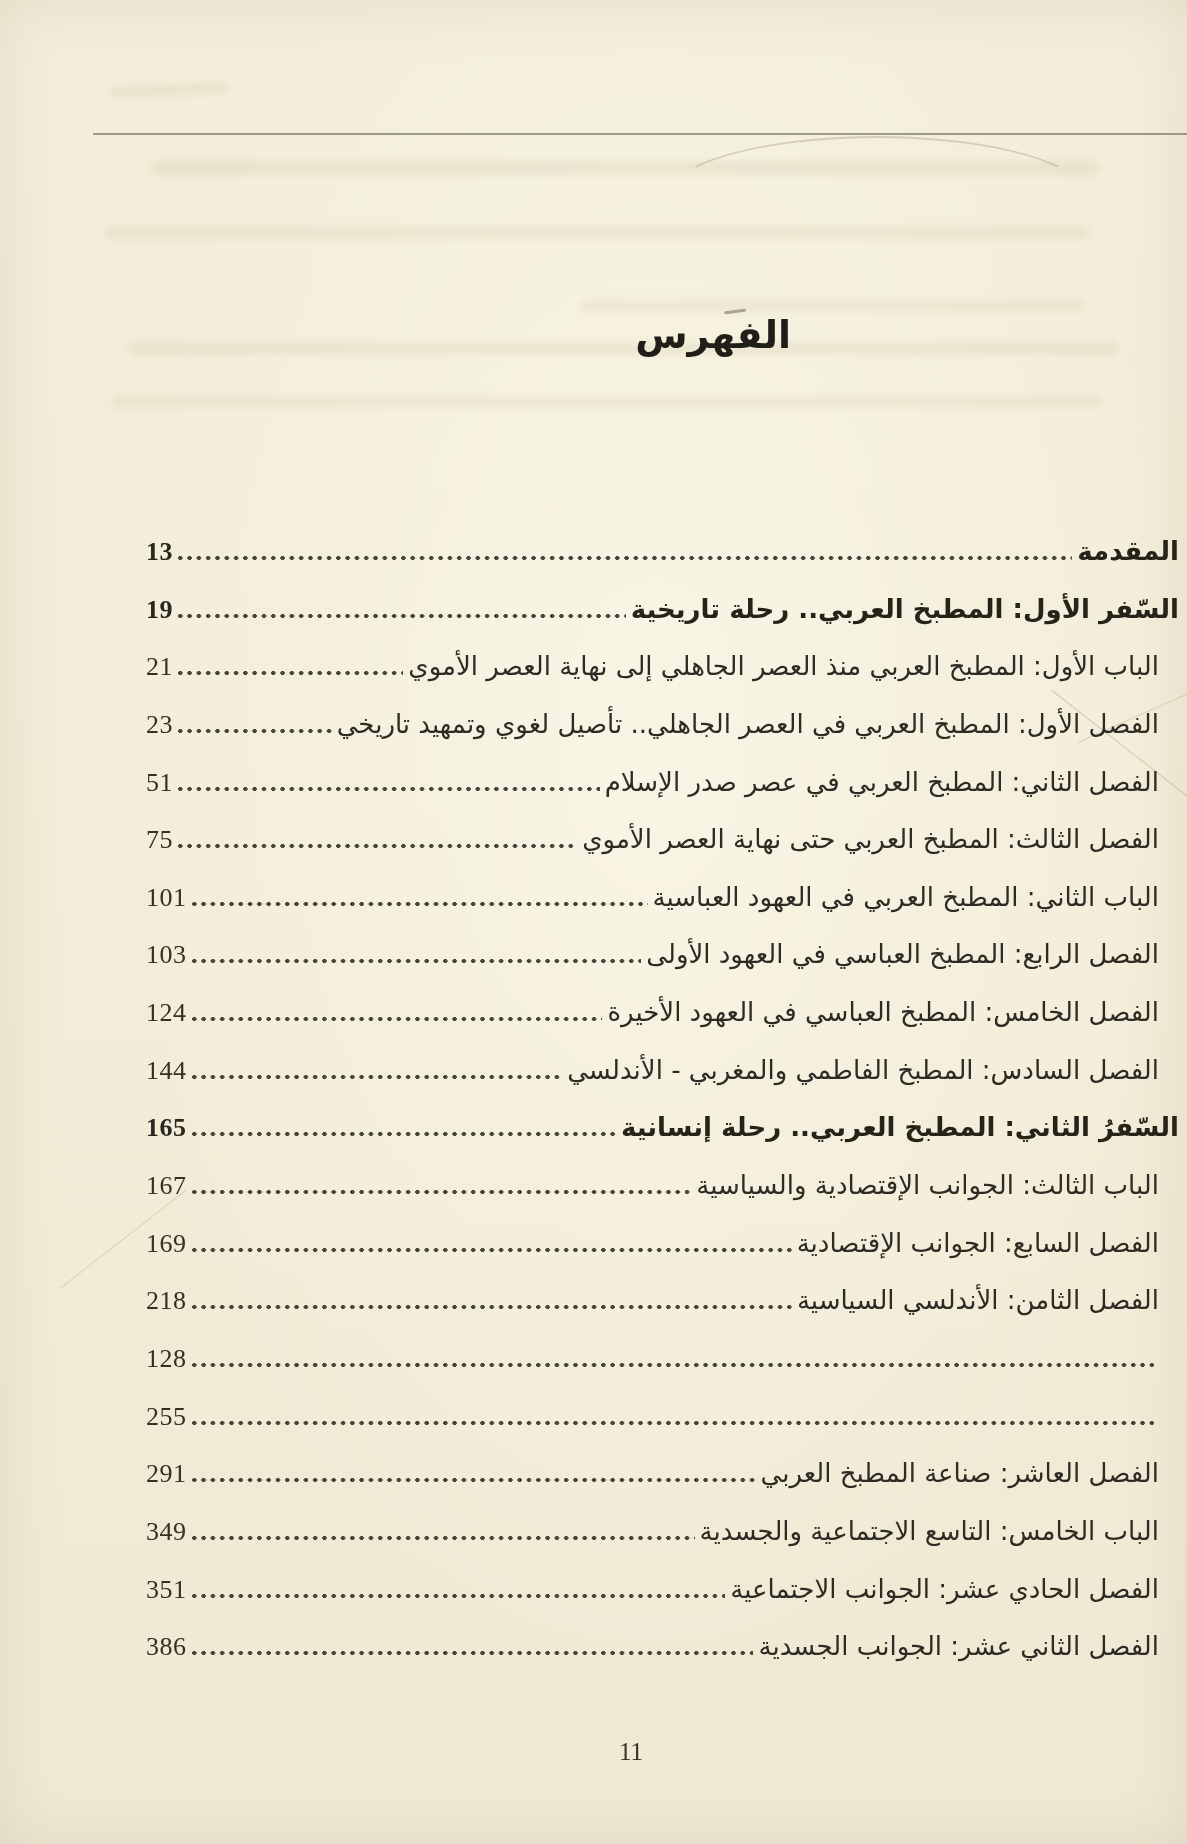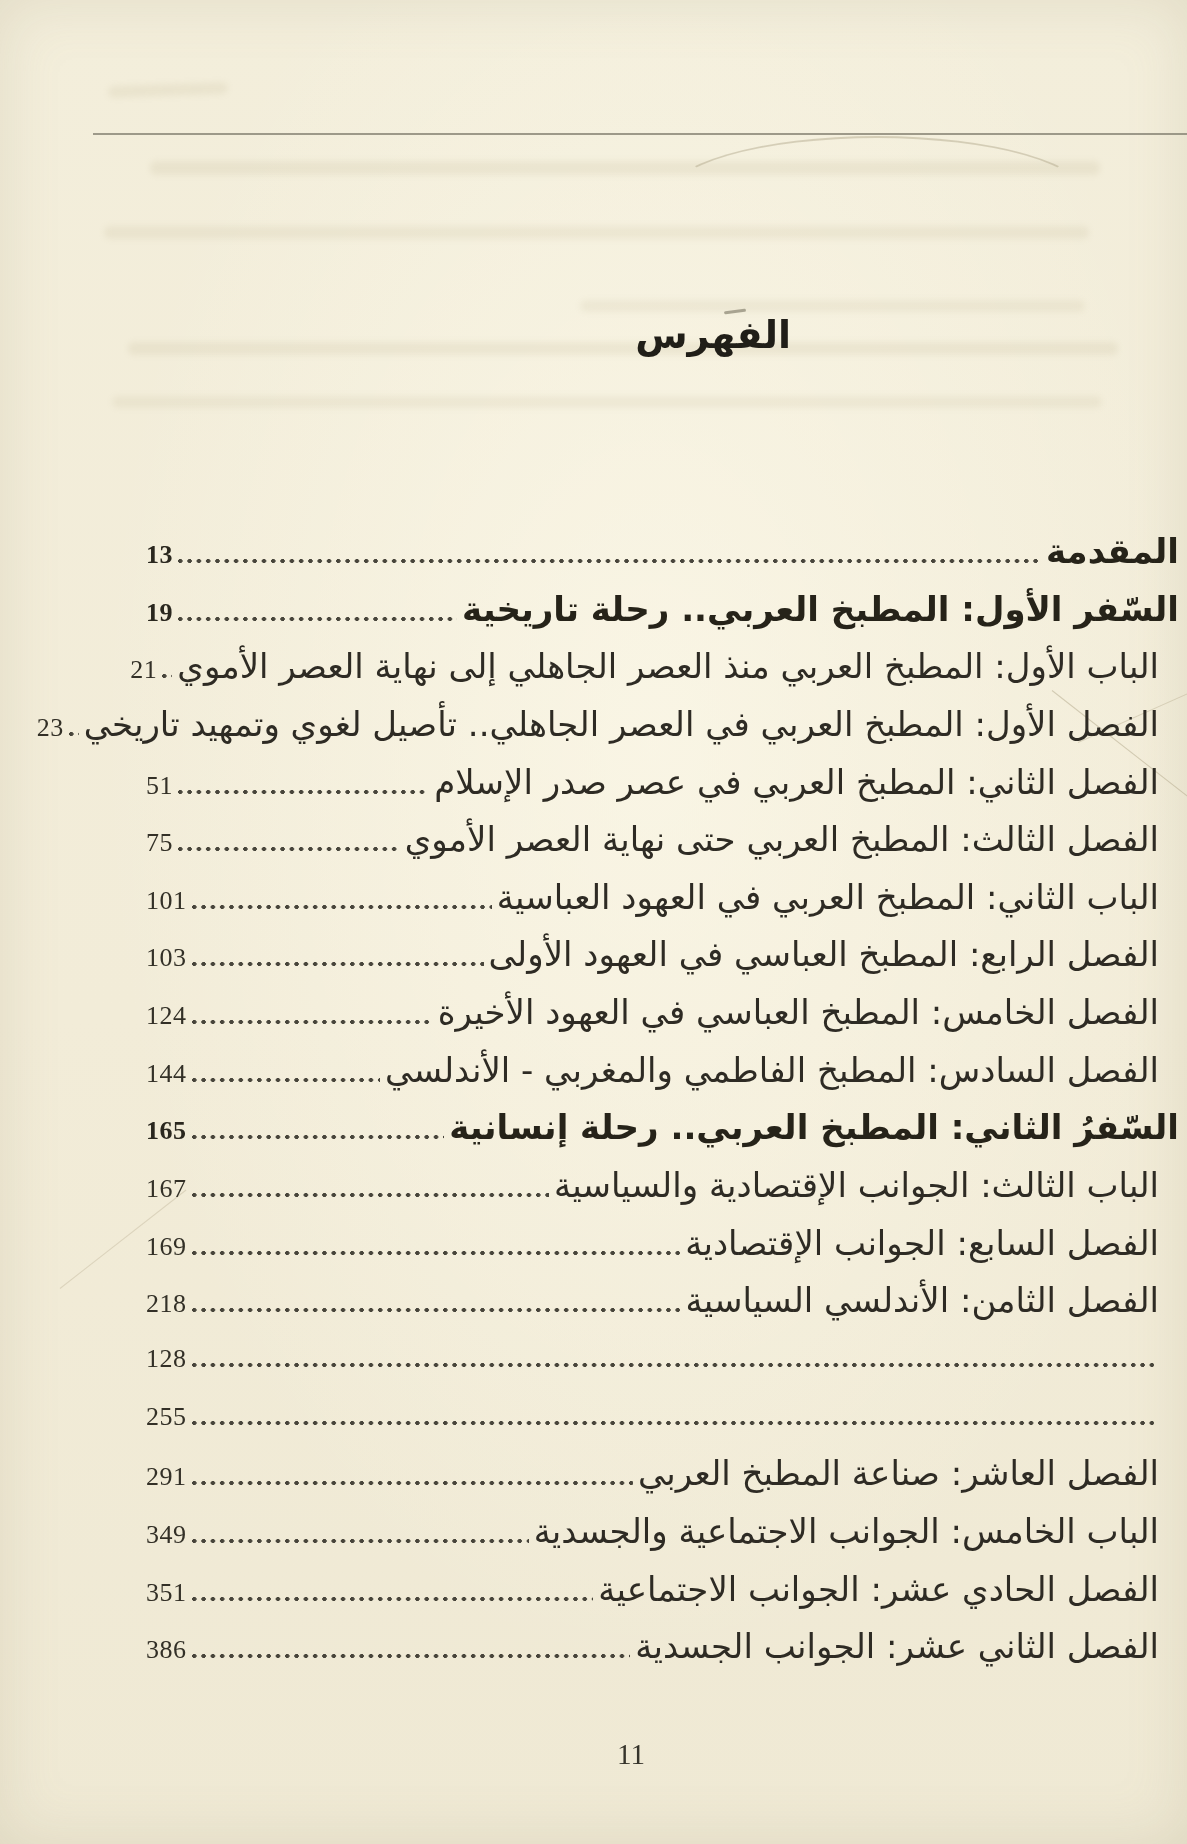--- a/index.html
+++ b/index.html
@@ -39,38 +39,38 @@
     position:absolute;left:491px;top:288px;width:300px;text-align:right;
     font-size:38px;font-weight:700;color:#201e18;letter-spacing:0;
   }
   .title-dash{position:absolute;left:724px;top:310px;width:22px;height:3px;
     background:#96917e;border-radius:2px;transform:rotate(-7deg);opacity:.8;}
   
   .toc{position:absolute;left:146px;right:6px;top:523px;direction:rtl;}
   .row{display:flex;direction:rtl;align-items:baseline;height:57.65px;padding-right:22px;}
   .row.bold{padding-right:2px;}
   .label{
-    font-size:34px;line-height:57.65px;color:#2e2b24;white-space:nowrap;flex-shrink:0;
+    font-size:26px;line-height:57.65px;color:#2e2b24;white-space:nowrap;flex-shrink:0;
   }
   .row.bold .label{font-weight:700;color:#262319;}
   .dots{
     flex:1 1 0;min-width:10px;height:4px;margin:0 5px;align-self:baseline;
     background-image:radial-gradient(circle at 2.3px 2px, rgba(57,54,45,.92) 1.9px, rgba(57,54,45,0) 2.4px);
     background-size:9.3px 4px;background-repeat:repeat-x;background-position:left bottom;
   }
   .num{
     font-family:Liberation Serif, serif;
     font-size:26px;line-height:57.65px;color:#333027;letter-spacing:.5px;flex-shrink:0;
   }
   .row.bold .num{font-weight:700;color:#2a271e;}
   
   .folio{
     position:absolute;left:601px;top:1738px;width:60px;text-align:center;
     font-family:"Liberation Serif","DejaVu Serif",serif;
-    font-size:29px;color:#36342b;
+    font-size:25px;color:#36342b;
   }
 </style>
 </head>
 <body>
 
 <div class="page">
 
   <div class="ghost g1"></div>
   <div class="ghost g2"></div>
   <div class="ghost g3"></div>
@@ -182,21 +182,21 @@
     <span class="num">255</span>
   </div>
 
   <div class="row">
     <span class="label">الفصل العاشر: صناعة المطبخ العربي</span>
     <span class="dots"></span>
     <span class="num">291</span>
   </div>
 
   <div class="row">
-    <span class="label">الباب الخامس: الجوانب الاجتماعية والجسدية</span>
+    <span class="label">الباب الخامس: التاسع الاجتماعية والجسدية</span>
     <span class="dots"></span>
     <span class="num">349</span>
   </div>
 
   <div class="row">
     <span class="label">الفصل الحادي عشر: الجوانب الاجتماعية</span>
     <span class="dots"></span>
     <span class="num">351</span>
   </div>
 

